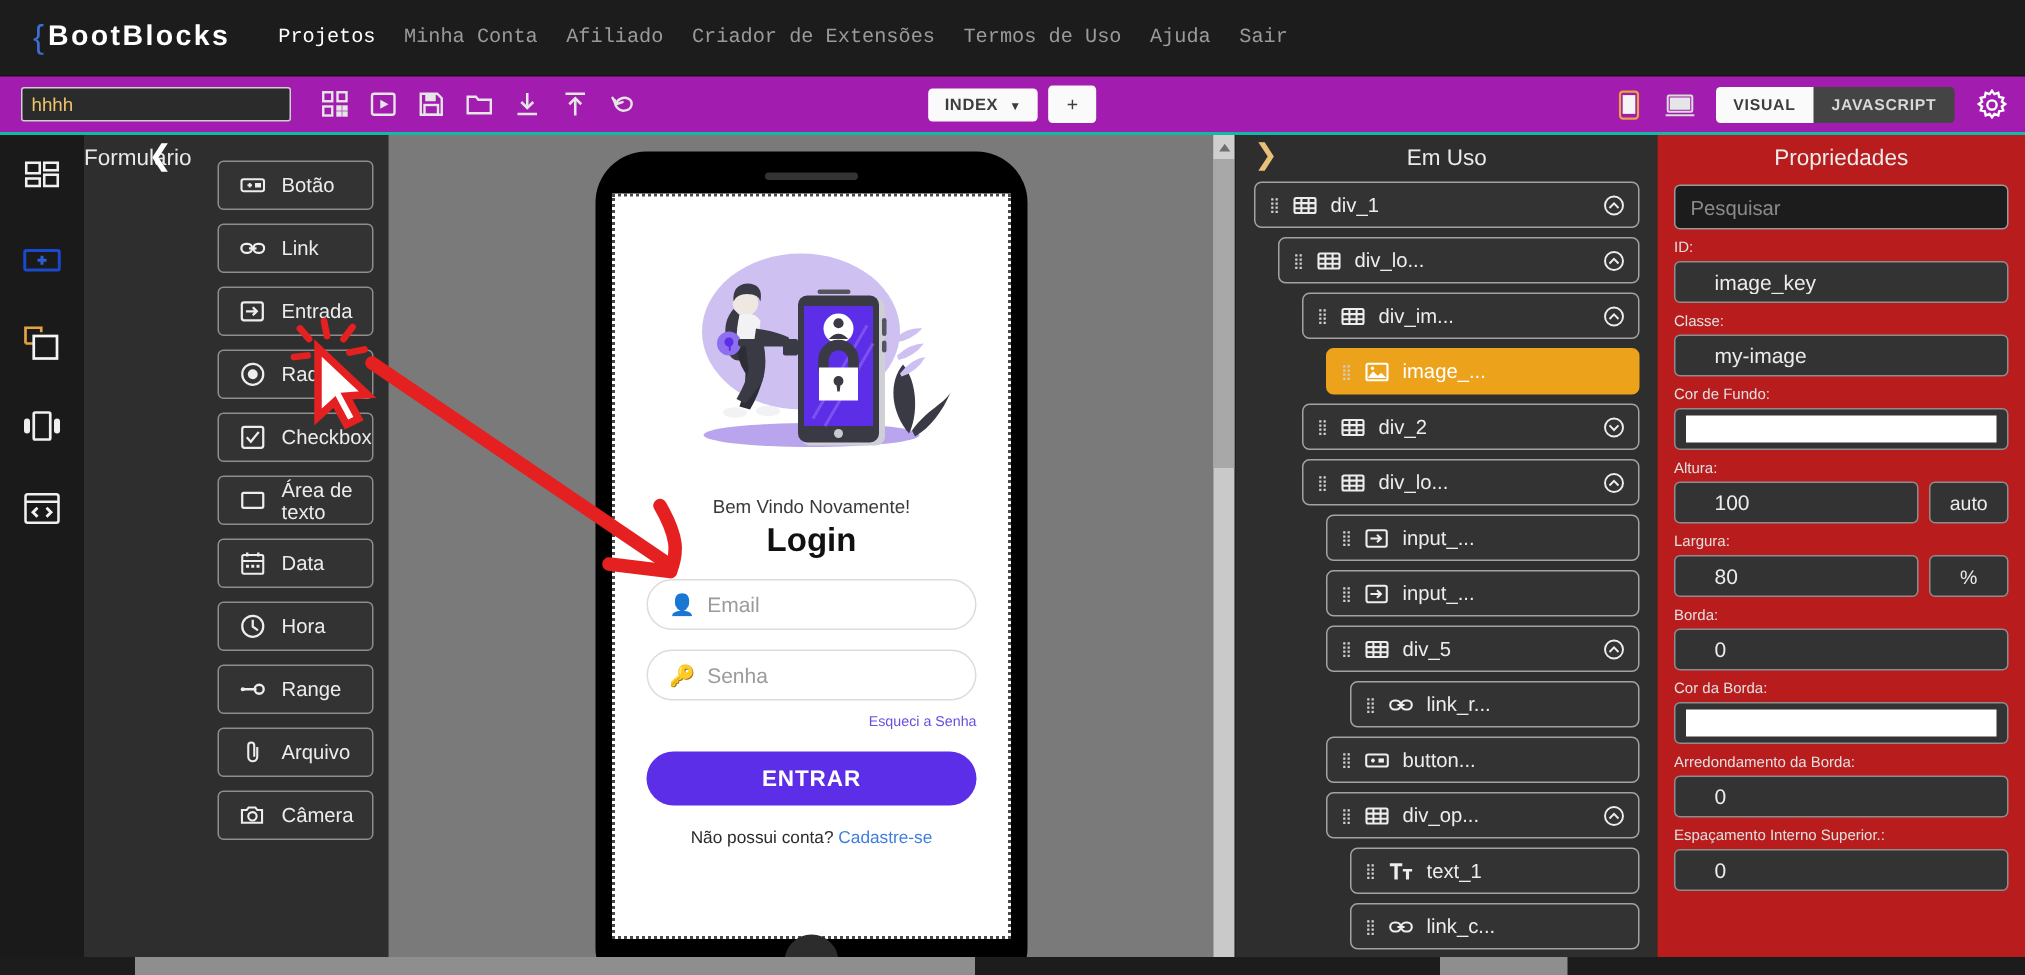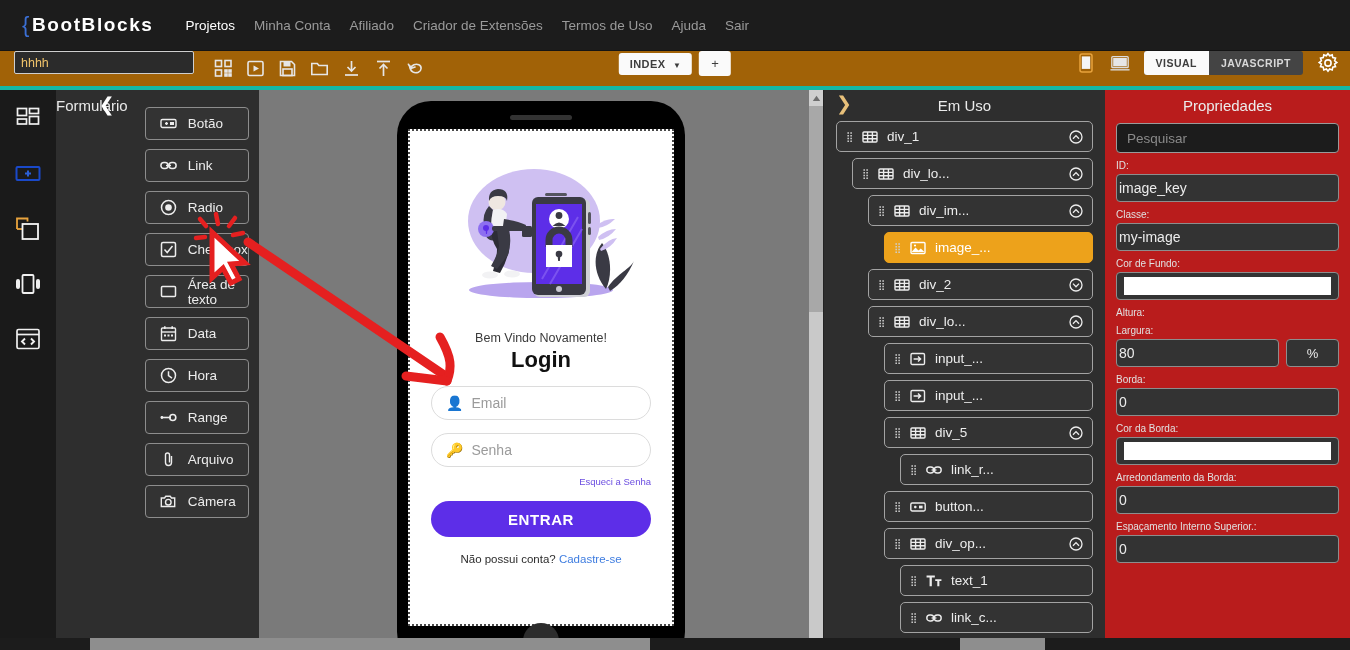--- a/index.html
+++ b/index.html
@@ -15,31 +15,31 @@
   
   #topnav {
     height: 51px; width: 100%;
     background: #1c1c1c;
     display: flex; align-items: center;
     padding-left: 22px;
     border-bottom: 1px solid #141414;
   }
   #brand { display:flex; align-items:center; font-size:19px; font-weight:bold; letter-spacing:1.6px; color:#ffffff; }
   #brand .brace { color:#3b6fd4; font-size:22px; margin-right:1px; font-weight:normal;}
-  #navlinks { display:flex; align-items:center; margin-left:32px; gap:19px; }
+  #navlinks { display:flex; align-items:center; margin-left:32px; gap:19px;font-family:Liberation Mono, monospace; }
   .navlink { font-size:13.5px; color:#9a9a9a; cursor:pointer; white-space:nowrap; }
   .navlink.active { color:#ffffff; }
 
   
   #toolbar {
     height:39px; width:100%;
-    background:#a16207;
-    display:flex; 
+    background:#a21caf;
+    display:flex; align-items:center;
     position:relative;
-    border-bottom:4px solid #14b8a6;
+    border-bottom:2px solid #14b8a6;
   }
   #projname {
     margin-left:14px; width:180px; height:23px;
     background:#2b2b2b; border:1px solid #cfcfcf; border-radius:2px;
     color:#f0c36a; font-size:12.5px; padding:0 6px;
     font-family:"Liberation Sans", sans-serif;
     outline:none;
   }
   #tb-icons { display:flex; align-items:center; gap:13px; margin-left:20px; }
   .tbicon { width:19px; height:19px; display:flex; align-items:center; justify-content:center; cursor:pointer; color:#e6e6e6; }
@@ -171,21 +171,21 @@
     border:1px solid #9a9a9a; border-radius:4px;
     color:#e8e8e8; font-size:13.5px; padding:0 10px;
     font-family:"Liberation Sans", sans-serif; outline:none;
   }
   #prop-search::placeholder { color:#8a8a8a; }
   .prop-label { font-size:10px; color:#e0e0e0; margin:7px 0 3px 0; }
   .prop-row { display:flex; gap:7px; }
   .prop-input {
     flex:1; height:28px; background:#333333;
     border:1px solid #8d8d8d; border-radius:4px;
-    color:#ececec; font-size:14px; padding:0 2px;
+    color:#ececec; font-size:14px; padding:0 26px;
     font-family:"Liberation Sans", sans-serif; outline:none;
     min-width:0;
   }
   .prop-unit {
     width:53px; height:28px; background:#333333;
     border:1px solid #8d8d8d; border-radius:4px;
     color:#ececec; font-size:13px; display:flex;align-items:center;justify-content:center;
     cursor:pointer; flex-shrink:0;
   }
   .color-field {
@@ -375,20 +375,29 @@
         <span class="ci">
           <svg width="17" height="17" viewBox="0 0 17 17" fill="none" stroke="#ededed" stroke-width="1.5">
             <rect x="0.9" y="5.5" width="7.2" height="6" rx="3"></rect>
             <rect x="8.9" y="5.5" width="7.2" height="6" rx="3"></rect>
             <path d="M6 8.5 H11"></path>
           </svg>
           </span>
         <span>Link</span>
       </div>
 
+      <div class="comp-item">
+        <span class="ci">
+          <svg width="17" height="17" viewBox="0 0 17 17" fill="none" stroke="#ededed" stroke-width="1.5">
+            <rect x="1.2" y="2.5" width="14" height="12" rx="1.5"></rect>
+            <path d="M4 8.5 H11 M8.5 5.8 L11.2 8.5 L8.5 11.2"></path>
+          </svg>
+          </span>
+        <span>Entrada</span>
+      </div>
 
 
       <div class="comp-item">
         <span class="ci">
           <svg width="17" height="17" viewBox="0 0 17 17" fill="none" stroke="#ededed" stroke-width="1.5">
             <circle cx="8.5" cy="8.5" r="7"></circle>
             <circle cx="8.5" cy="8.5" r="3.3" fill="#ededed" stroke="none"></circle>
           </svg>
           </span>
         <span>Radio</span>
@@ -758,20 +767,24 @@
         <div class="prop-row">
           <input class="prop-input" value="my-image" style="">
         </div>
         <div class="prop-label">Cor de Fundo:</div>
         <div class="prop-row">
           <div class="color-field" style="flex:1;">
             <div class="color-swatch" style="background:#ffffff"></div>
           </div>
         </div>
         <div class="prop-label">Altura:</div>
+        <div class="prop-row">
+          <input class="prop-input" value="100" style="">
+          <div class="prop-unit">auto</div>
+        </div>
         <div class="prop-label">Largura:</div>
         <div class="prop-row">
           <input class="prop-input" value="80" style="">
           <div class="prop-unit">%</div>
         </div>
         <div class="prop-label">Borda:</div>
         <div class="prop-row">
           <input class="prop-input" value="0" style="">
         </div>
         <div class="prop-label">Cor da Borda:</div>

